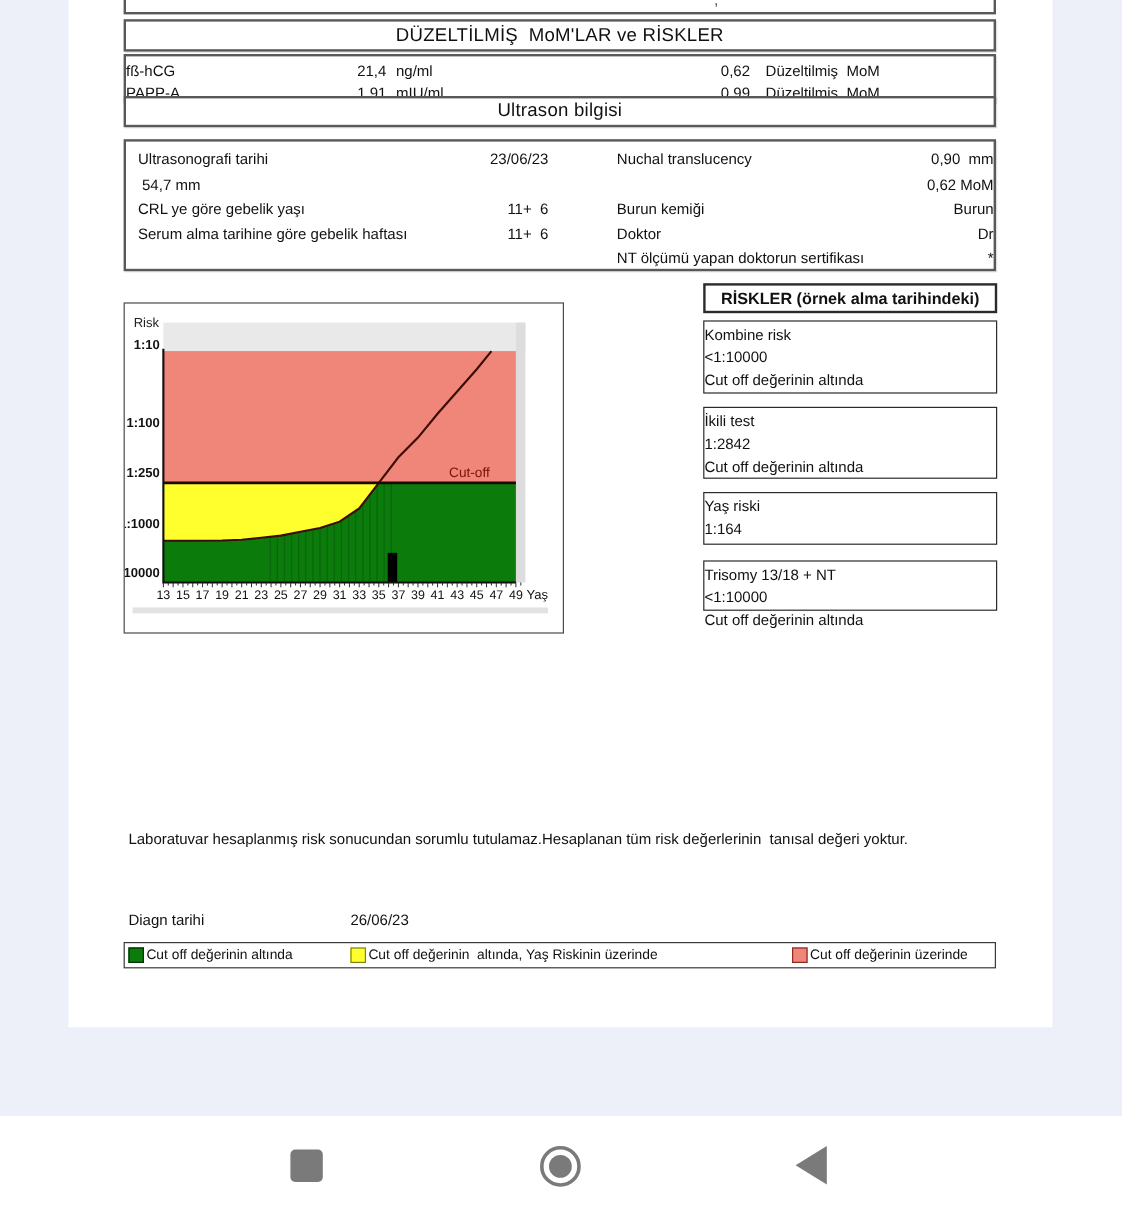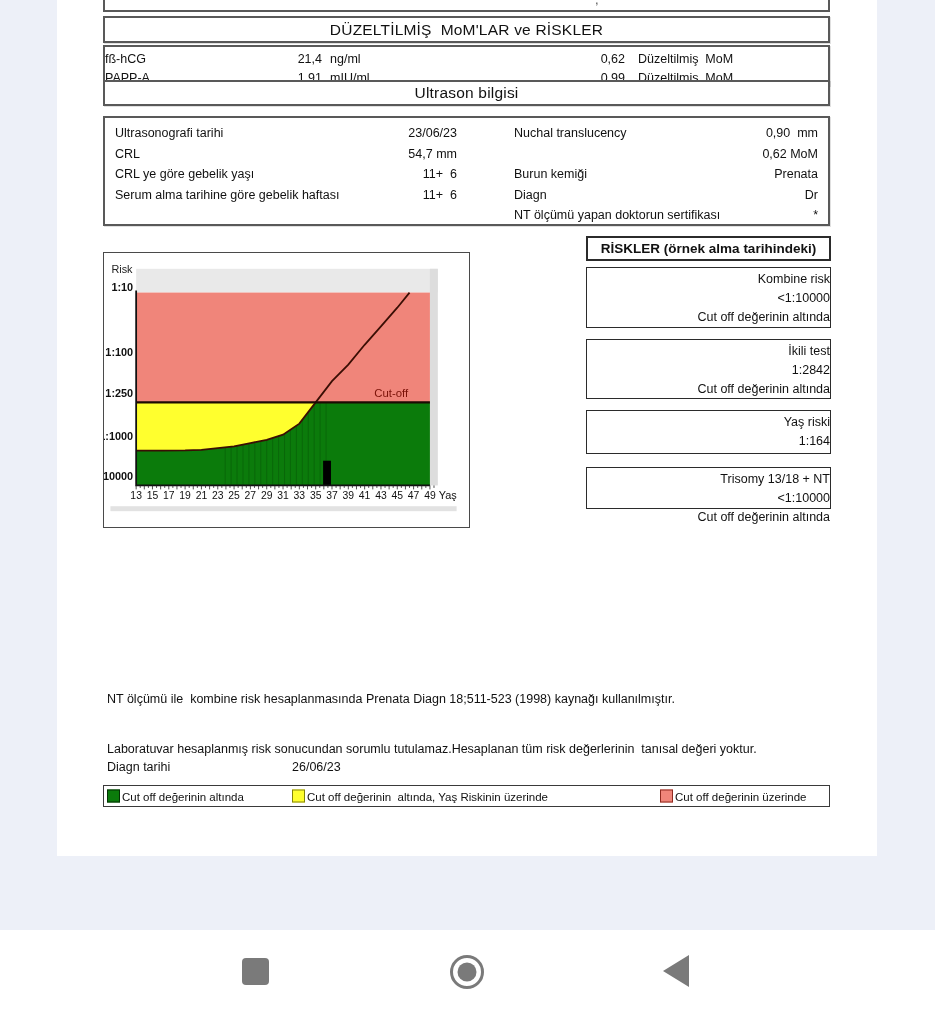--- a/index.html
+++ b/index.html
@@ -14,23 +14,23 @@
   .c-test{width:147px;}
   .c-val{width:70px;text-align:right}
   .c-unit{width:215px;padding-left:8px}
   .c-mom{width:80px;text-align:right}
   .c-moml{padding-left:13px}
   
   .usrow{display:flex;font-size:12.5px;line-height:20.5px}
   .us-ll{width:290px;padding-left:10px;box-sizing:border-box}
   .us-lv{width:62px;text-align:right;white-space:pre}
   .us-rl{padding-left:57px}
-  .us-rv{margin-left:auto;padding-right:10px;white-space:pre}
-  
-  .riskbox{position:absolute;left:529px;width:245px;background:#fff;border:1.5px solid #2b2b2b;box-sizing:border-box;text-align:right;font-size:12.5px;line-height:19px;padding-top:2px}
+  .us-rv{margin-left:auto;white-space:pre}
+  
+  .riskbox{position:absolute;left:529px;width:245px;background:#fff;border:1.5px solid #2b2b2b;box-sizing:border-box;text-align:left;font-size:12.5px;line-height:19px;padding-top:2px}
   .riskbox span{display:block}
   .riskhdr{position:absolute;left:529px;width:245px;height:25px;border:2px solid #2b2b2b;box-sizing:border-box;display:flex;align-items:center;justify-content:center;font-weight:bold;font-size:13.5px;background:#fff}
   
   .chartbox{position:absolute;left:46px;top:252px;width:367px;height:276px;background:#fff;border:1.5px solid #4a4a4a;box-sizing:border-box}
   svg{display:block}
   
   .footnotes{position:absolute;left:50px;top:658px;font-size:12.5px;line-height:16.5px;white-space:pre}
   .rapor{position:absolute;left:50px;top:760px;display:flex;font-size:12.5px}
   .rapor .rl{width:185px}
   .legendbox{position:absolute;left:46px;top:785px;width:727px;height:22px;border:1.5px solid #3a3a3a;box-sizing:border-box;background:#fff}
@@ -81,35 +81,34 @@
     </div>
 
     <div class="box" style="left:46px;top:116px;width:727px;height:110px;padding-top:5px">
       <div class="usrow">
         <span class="us-ll">Ultrasonografi tarihi</span>
         <span class="us-lv">23/06/23</span>
         <span class="us-rl">Nuchal translucency</span>
         <span class="us-rv">0,90  mm</span>
       </div>
       <div class="usrow">
-        <span class="us-ll">CRL</span>
         <span class="us-lv">54,7 mm</span>
         <span class="us-rl"></span>
         <span class="us-rv">0,62 MoM</span>
       </div>
       <div class="usrow">
         <span class="us-ll">CRL ye göre gebelik yaşı</span>
         <span class="us-lv">11+  6</span>
         <span class="us-rl">Burun kemiği</span>
-        <span class="us-rv">Prenata</span>
+        <span class="us-rv">Burun</span>
       </div>
       <div class="usrow">
         <span class="us-ll">Serum alma tarihine göre gebelik haftası</span>
         <span class="us-lv">11+  6</span>
-        <span class="us-rl">Diagn</span>
+        <span class="us-rl">Doktor</span>
         <span class="us-rv">Dr</span>
       </div>
       <div class="usrow">
         <span class="us-ll"></span>
         <span class="us-lv"></span>
         <span class="us-rl">NT ölçümü yapan doktorun sertifikası</span>
         <span class="us-rv">*</span>
       </div>
     </div>
 
@@ -264,21 +263,20 @@
       <span>Yaş riski</span>
       <span>1:164</span>
     </div>
     <div class="riskbox" style="top:467px;height:42px">
       <span>Trisomy 13/18 + NT</span>
       <span>&lt;1:10000</span>
       <span>Cut off değerinin altında</span>
     </div>
 
     <div class="footnotes">
-      <div>NT ölçümü ile  kombine risk hesaplanmasında Prenata Diagn 18;511-523 (1998) kaynağı kullanılmıştır.</div>
       <div>Laboratuvar hesaplanmış risk sonucundan sorumlu tutulamaz.Hesaplanan tüm risk değerlerinin  tanısal değeri yoktur.</div>
     </div>
 
     <div class="rapor">
       <span class="rl">Diagn tarihi</span>
       <span>26/06/23</span>
     </div>
 
     <div class="legendbox">
       <div class="leg" style="left:3px">

